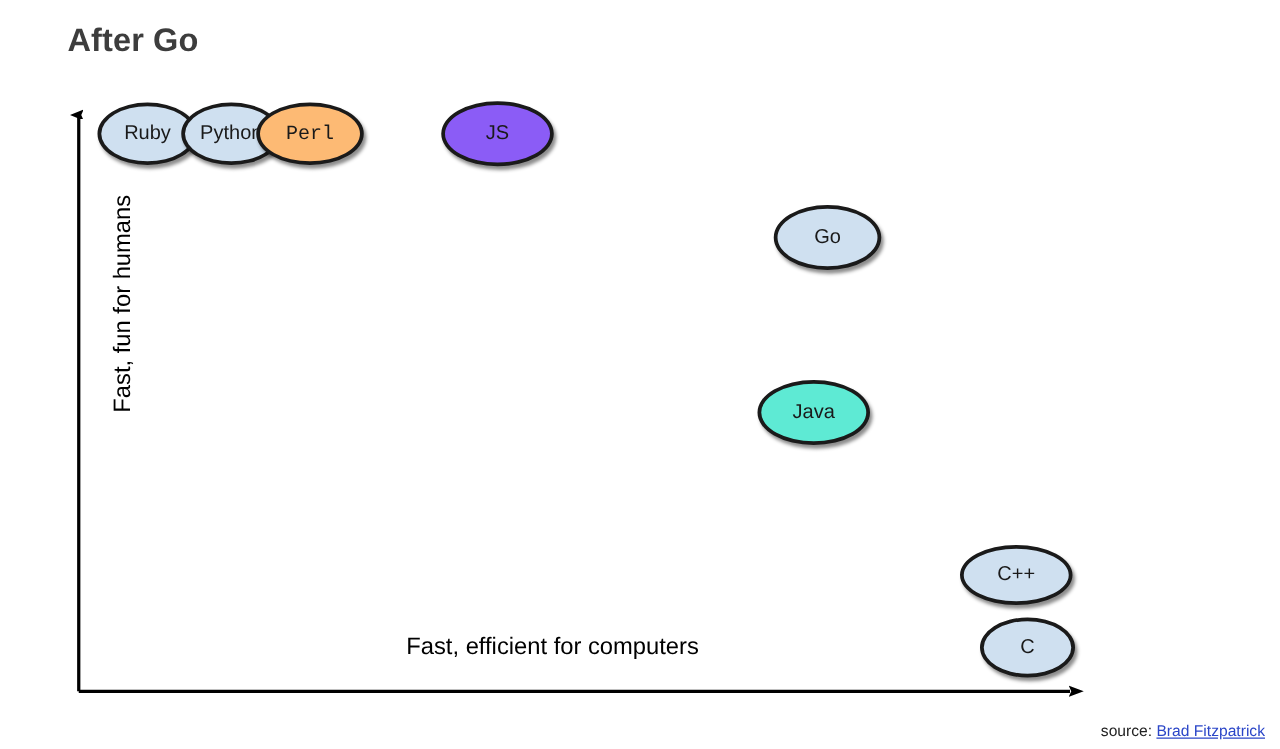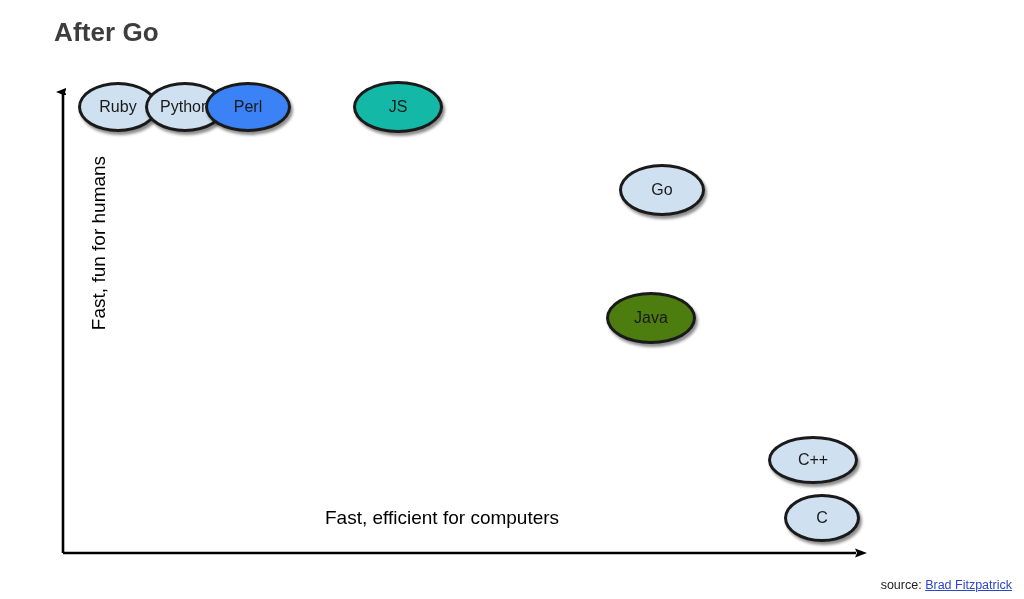--- a/index.html
+++ b/index.html
@@ -129,30 +129,30 @@
 
   <div id="x-axis-label">Fast, efficient for computers</div>
 
   <div id="nodes-layer">
       <div class="node" style="width: 80px; height: 50px; left: 78px; top: 82px; z-index: 10; background: rgb(207, 224, 240); border-color: rgb(26, 26, 26);">
         <span>Ruby</span>
       </div>
       <div class="node" style="width: 80px; height: 50px; left: 145px; top: 82px; z-index: 11; background: rgb(207, 224, 240); border-color: rgb(26, 26, 26);">
         <span>Python</span>
       </div>
-      <div class="node" style="width: 86px; height: 50px; left: 205px; top: 82px; z-index: 12; background: #3b82f6; border-color: rgb(26, 26, 26);">
+      <div class="node" style="width: 86px; height: 50px; left: 205px; top: 82px; z-index: 12; background: #fdba74; border-color: rgb(26, 26, 26); font-family: Liberation Mono, monospace;">
         <span>Perl</span>
       </div>
-      <div class="node" style="width: 90px; height: 52px; left: 353px; top: 81px; z-index: 13; background: #14b8a6; border-color: rgb(26, 26, 26);">
+      <div class="node" style="width: 90px; height: 52px; left: 353px; top: 81px; z-index: 13; background: #8b5cf6; border-color: rgb(26, 26, 26);">
         <span>JS</span>
       </div>
       <div class="node" style="width: 86px; height: 52px; left: 619px; top: 164px; z-index: 14; background: rgb(207, 224, 240); border-color: rgb(26, 26, 26); text-align: center;">
         <span>Go</span>
       </div>
-      <div class="node" style="width: 90px; height: 52px; left: 606px; top: 292px; z-index: 15; background: #4d7c0f; border-color: rgb(26, 26, 26);">
+      <div class="node" style="width: 90px; height: 52px; left: 606px; top: 304px; z-index: 15; background: #5eead4; border-color: rgb(26, 26, 26);">
         <span>Java</span>
       </div>
       <div class="node" style="width: 90px; height: 48px; left: 768px; top: 436px; z-index: 16; background: rgb(207, 224, 240); border-color: rgb(26, 26, 26);">
         <span>C++</span>
       </div>
       <div class="node" style="width: 76px; height: 48px; left: 784px; top: 494px; z-index: 17; background: rgb(207, 224, 240); border-color: rgb(26, 26, 26);">
         <span>C</span>
       </div>
     </div>
 

